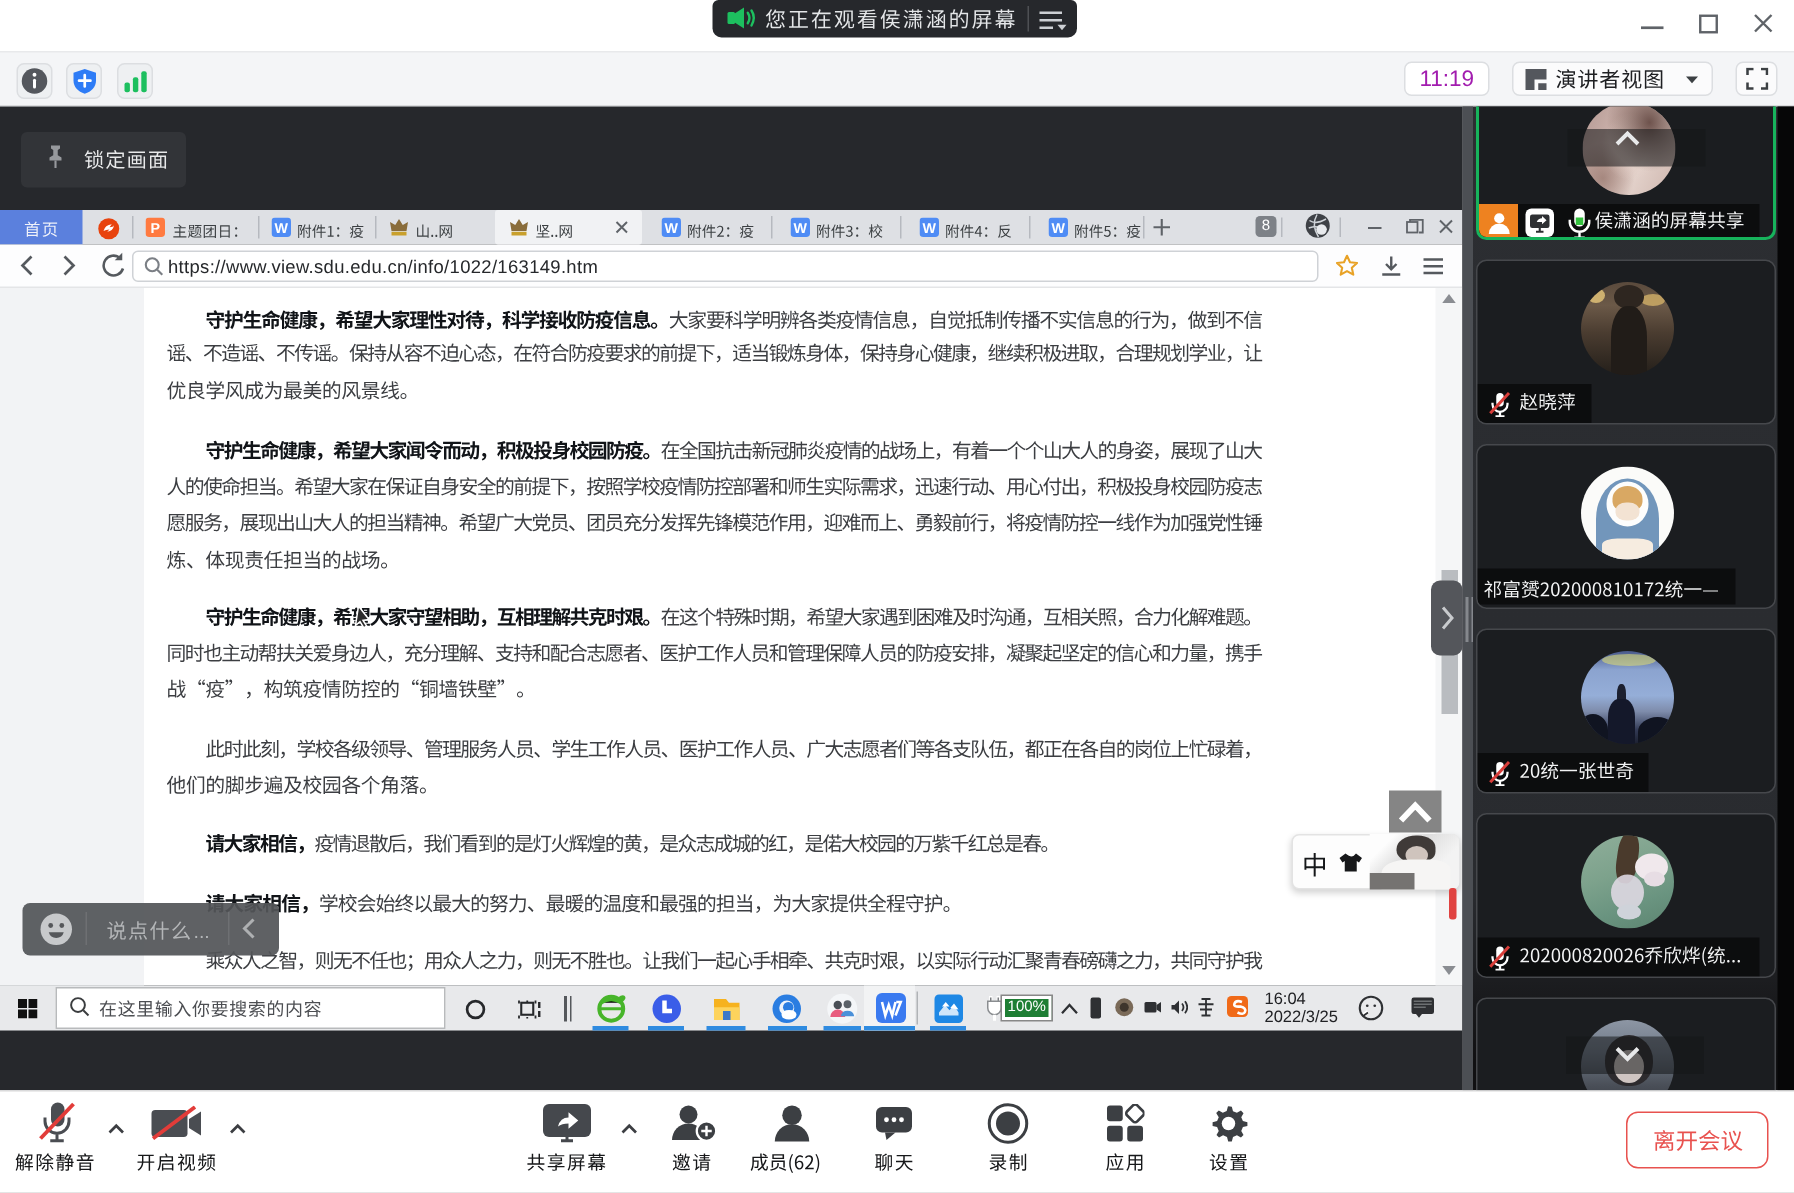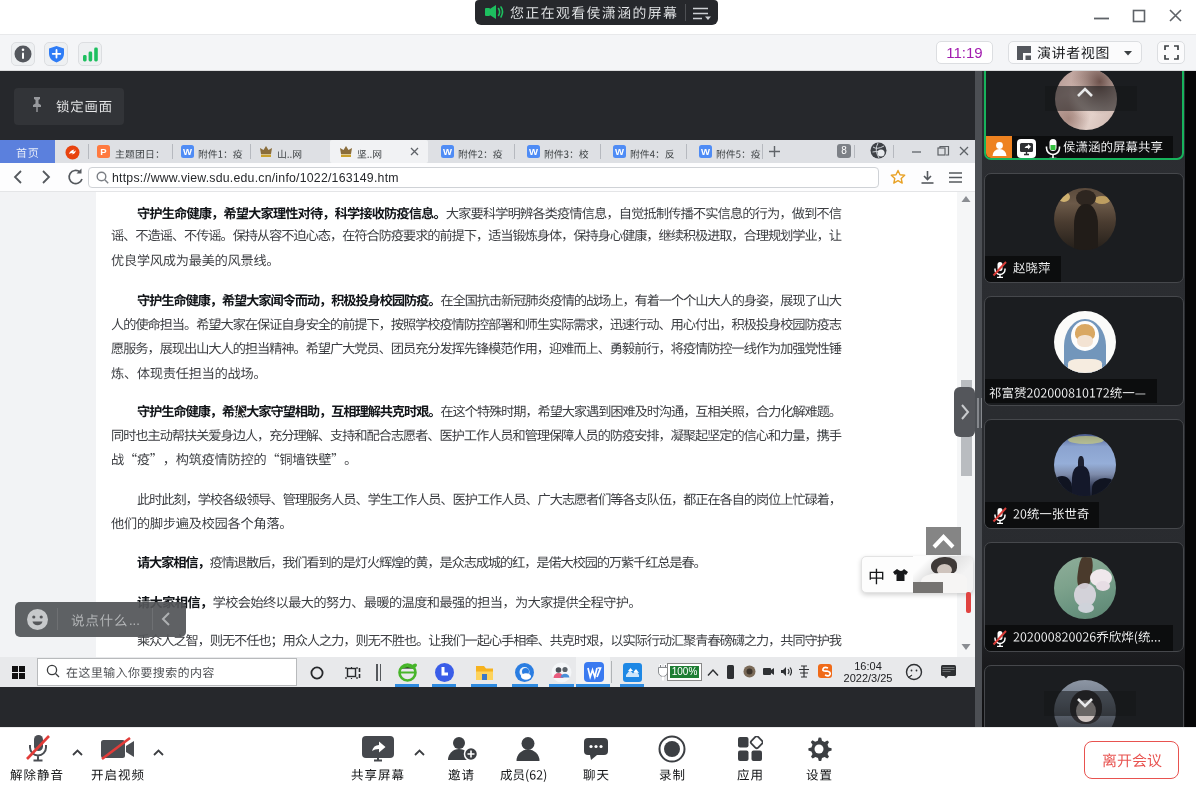--- a/index.html
+++ b/index.html
@@ -1632,21 +1632,21 @@
     <path d="M1 4h2l3-3v9L3 7H1z" fill="#2e3033"></path>
     <path d="M8 3q2 2.5 0 5M10 1.5q3 4 0 8" stroke="#2e3033" stroke-width="1.2" fill="none"></path>
   </svg>
 <svg class="ab" style="left:798px;top:665px;" width="12" height="13" viewBox="0 0 12 13">
     <path d="M6 1v11M1 4.5h10M3 1h6M3 12h6M2 8h8" stroke="#2e3033" stroke-width="1.2"></path>
   </svg>
 <svg class="ab" style="left:818px;top:664px;" width="14" height="14" viewBox="0 0 14 14">
     <rect width="14" height="14" rx="3" fill="#f06a18"></rect>
     <path d="M10 4q-4-1.5-5 1t4 2q4 1 3 3.5T7 11" stroke="#fff" stroke-width="1.7" fill="none"></path>
   </svg>
-<div class="ab" style="left:843px;top:661px;width:50px;text-align:center;font-size:11px;color:#202124;line-height:11.5px">16:04<br>2022/3/25</div>
+<div class="ab" style="left:843px;top:661px;width:50px;text-align:left;font-size:11px;color:#202124;line-height:11.5px">16:04<br>2022/3/25</div>
 <svg class="ab" style="left:905px;top:663px;" width="18" height="18" viewBox="0 0 18 18">
     <circle cx="9" cy="9" r="7.5" fill="none" stroke="#2e3033" stroke-width="1.4"></circle>
     <circle cx="6.5" cy="7.5" r=".9" fill="#2e3033"></circle>
     <circle cx="11.5" cy="7.5" r=".9" fill="#2e3033"></circle>
     <path d="M4 13.5l3-2" stroke="#fff" stroke-width="2.5"></path>
     <path d="M3.5 14.5l3.5-2.5" stroke="#2e3033" stroke-width="1.2"></path>
   </svg>
 <svg class="ab" style="left:940px;top:664px;" width="17" height="15" viewBox="0 0 17 15">
     <rect x="1" y="1" width="15" height="11" rx="1.5" fill="#2e3033"></rect>
     <path d="M2.5 3.5h12M2.5 5.5h12M2.5 7.5h8" stroke="#6d7072" stroke-width="1"></path>

